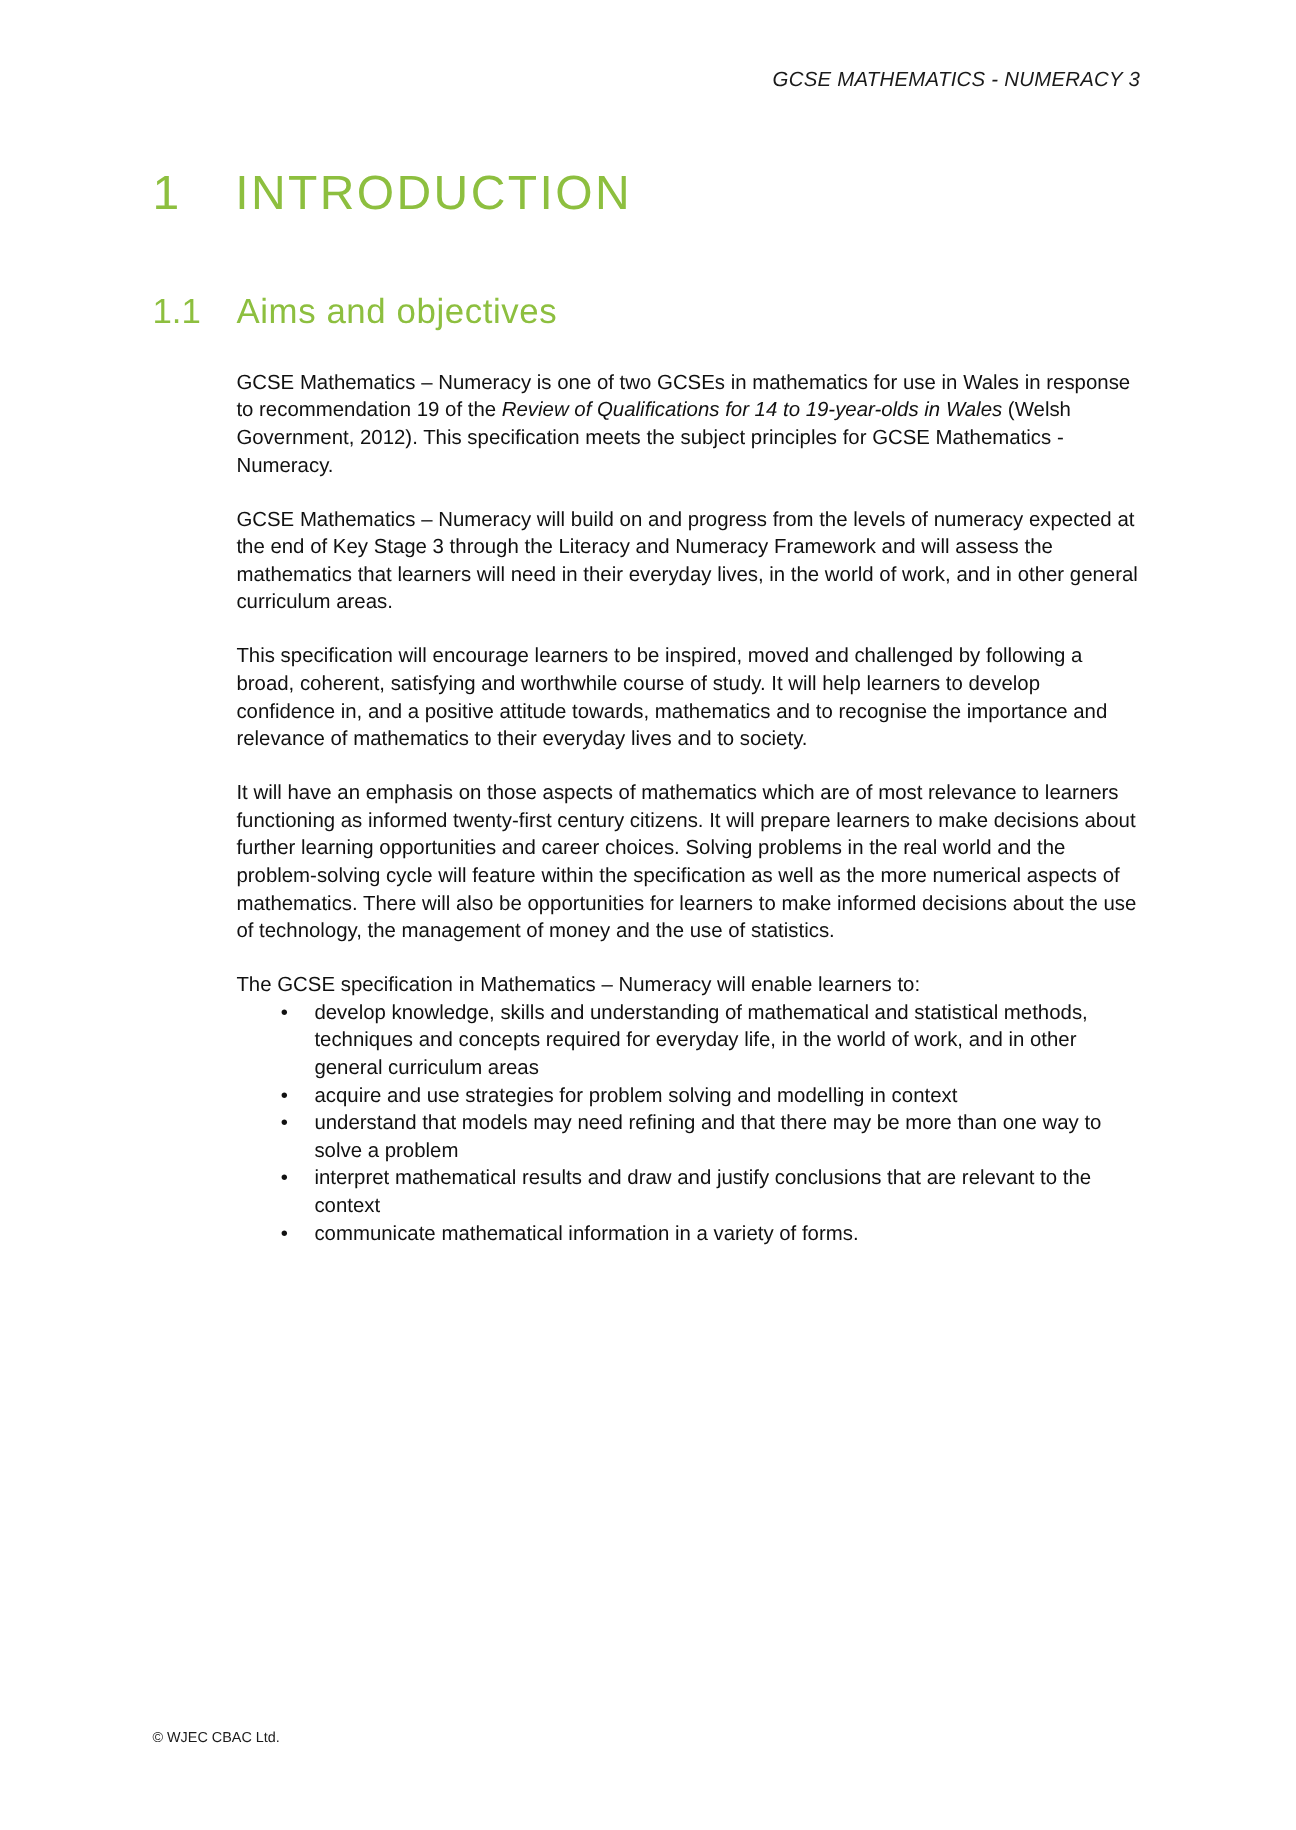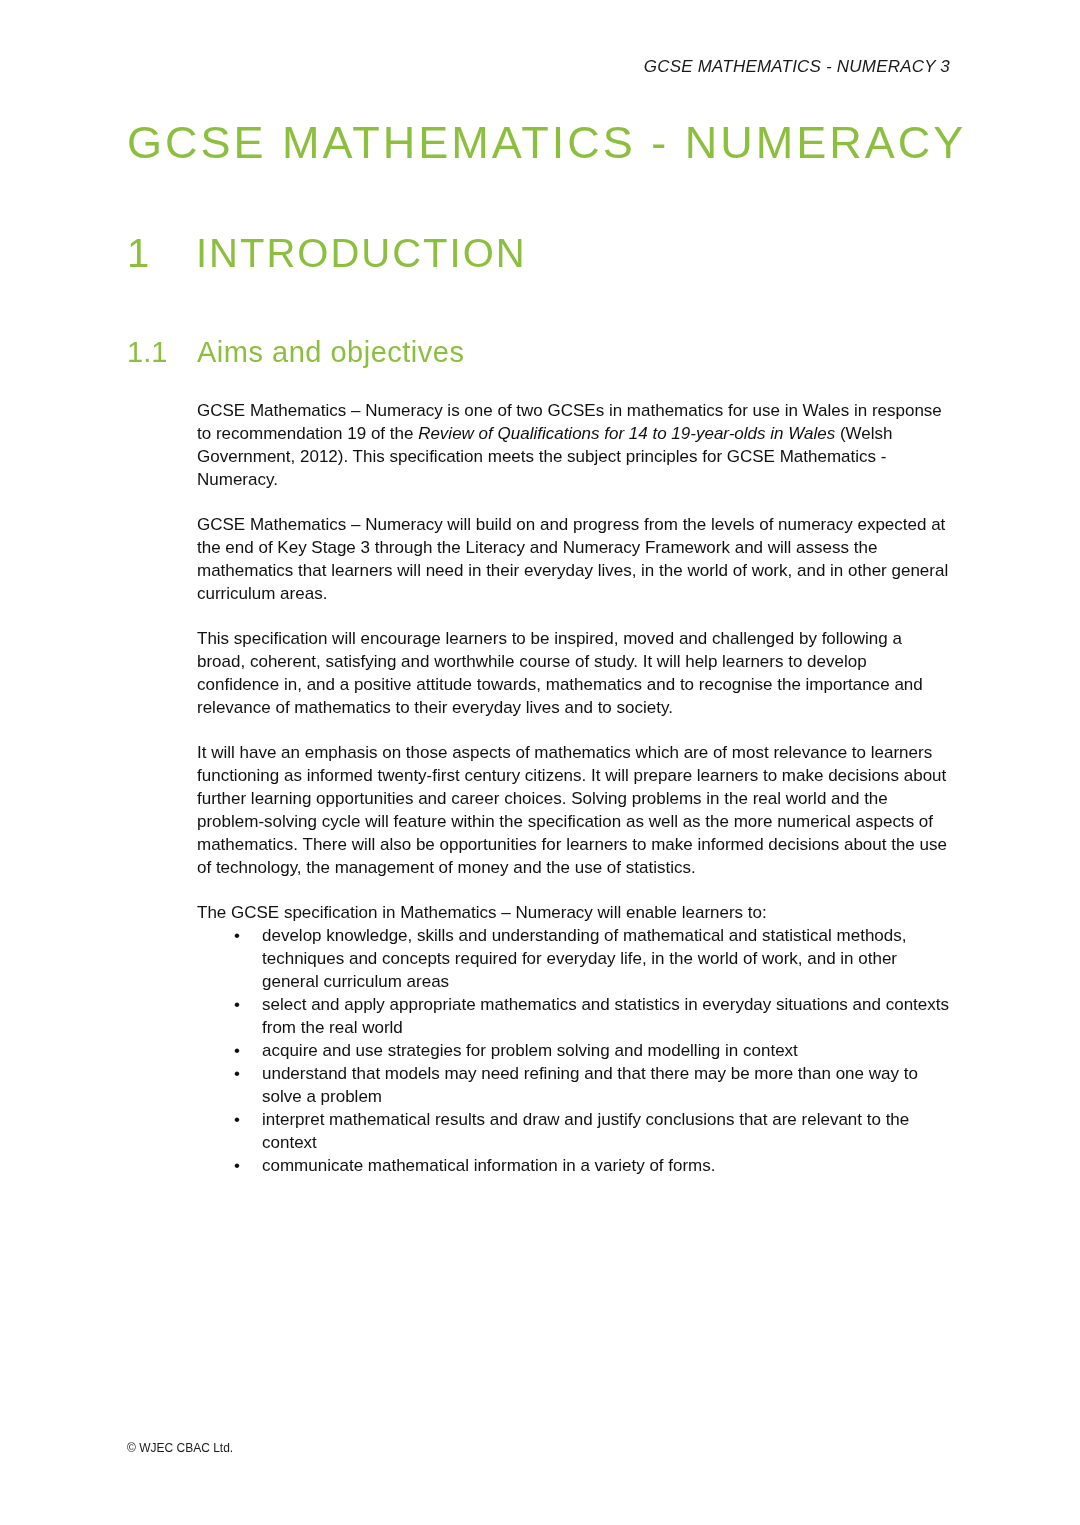--- a/index.html
+++ b/index.html
@@ -87,21 +87,20 @@
     color: #1a1a1a;
   }
 </style>
 </head>
 <body>
 
 <div class="page">
 
   <div class="running-header">GCSE MATHEMATICS - NUMERACY 3</div>
 
-  <h1 class="doc-title">GCSE MATHEMATICS - NUMERACY</h1>
 
   <h2 class="section-heading">
     <span class="num">1</span>
     <span>INTRODUCTION</span>
   </h2>
 
   <h3 class="subsection-heading">
     <span class="num">1.1</span>
     <span>Aims and objectives</span>
   </h3>
@@ -113,21 +112,20 @@
     <p>GCSE Mathematics – Numeracy will build on and progress from the levels of numeracy expected at the end of Key Stage 3 through the Literacy and Numeracy Framework and will assess the mathematics that learners will need in their everyday lives, in the world of work, and in other general curriculum areas.</p>
 
     <p>This specification will encourage learners to be inspired, moved and challenged by following a broad, coherent, satisfying and worthwhile course of study. It will help learners to develop confidence in, and a positive attitude towards, mathematics and to recognise the importance and relevance of mathematics to their everyday lives and to society.</p>
 
     <p>It will have an emphasis on those aspects of mathematics which are of most relevance to learners functioning as informed twenty-first century citizens. It will prepare learners to make decisions about further learning opportunities and career choices.  Solving problems in the real world and the problem-solving cycle will feature within the specification as well as the more numerical aspects of mathematics. There will also be opportunities for learners to make informed decisions about the use of technology, the management of money and the use of statistics.</p>
 
     <p class="list-intro">The GCSE specification in Mathematics – Numeracy will enable learners to:</p>
 
     <ul class="bullets">
       <li>develop knowledge, skills and understanding of mathematical and statistical methods, techniques and concepts required for everyday life, in the world of work, and in other general curriculum areas</li>
-      <li>select and apply appropriate mathematics and statistics in everyday situations and contexts from the real world</li>
       <li>acquire and use strategies for problem solving and modelling in context</li>
       <li>understand that models may need refining and that there may be more than one way to solve a problem</li>
       <li>interpret mathematical results and draw and justify conclusions that are relevant to the context</li>
       <li>communicate mathematical information in a variety of forms.</li>
     </ul>
 
   </div>
 
   <div class="footer">© WJEC CBAC Ltd.</div>
 

